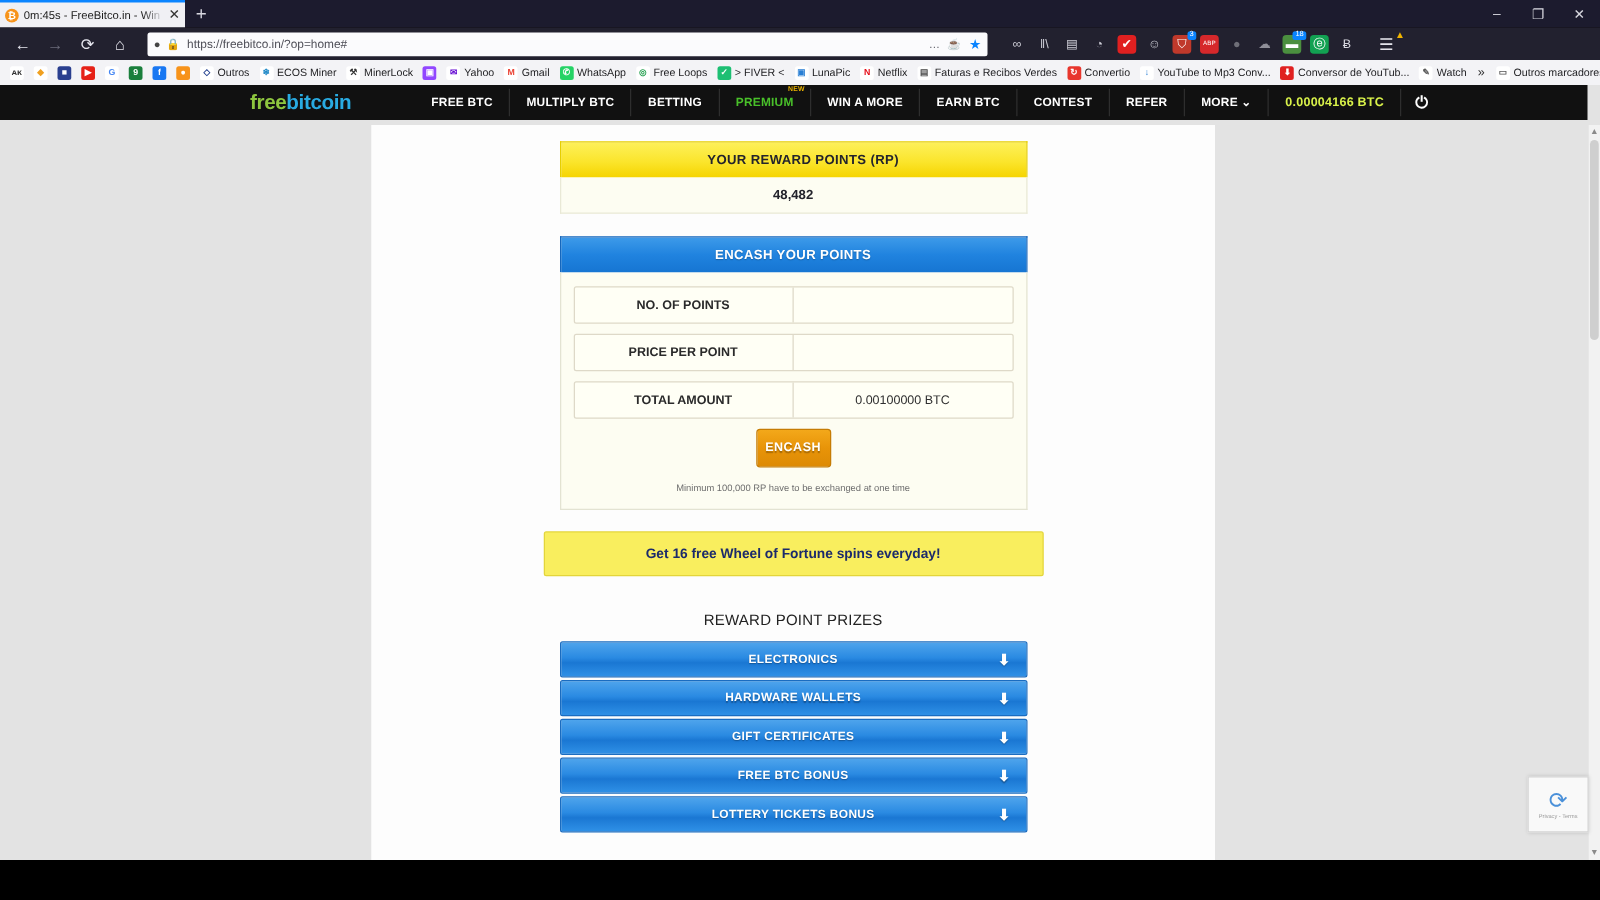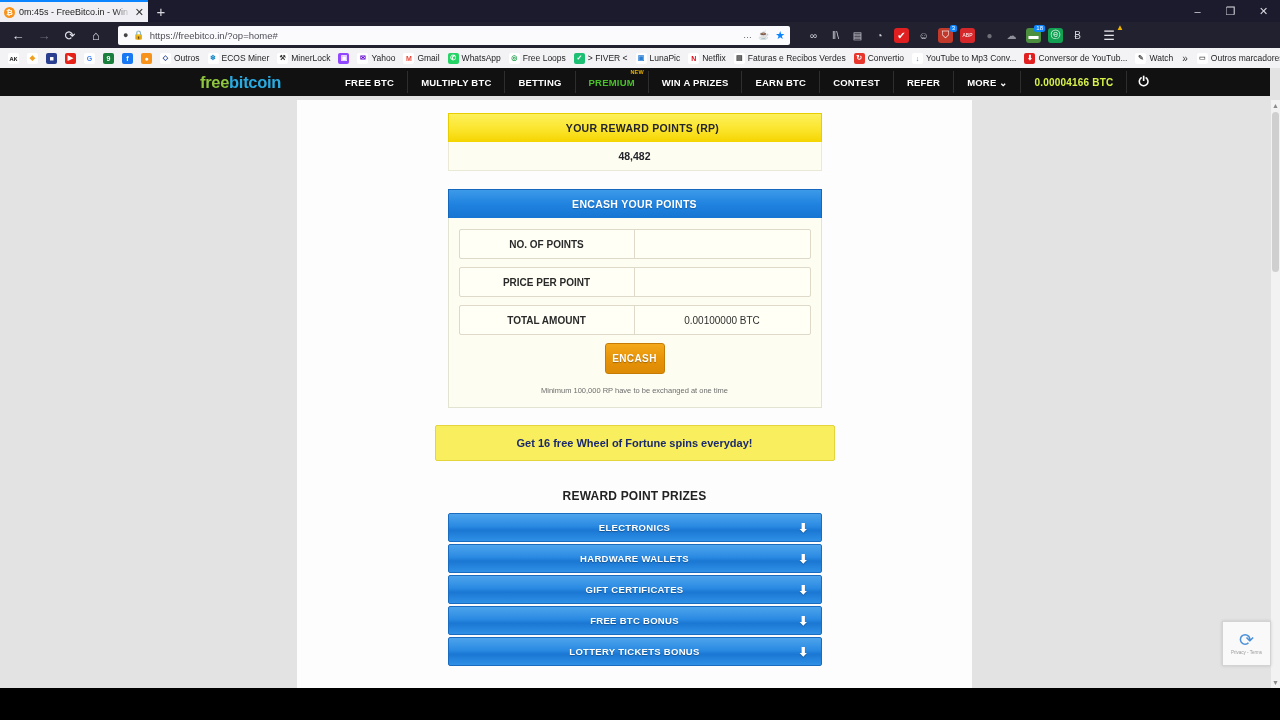--- a/index.html
+++ b/index.html
@@ -183,21 +183,21 @@
   }
 
   .spins-banner {
     width: 400px; margin: 17px auto 0 auto; height: 36px;
     background: #f9ee5e; border: 1px solid #e3d53b; border-radius: 2px;
     display: flex; align-items: center; justify-content: center;
     font-size: 11px; font-weight: bold; color: #1b2a6b;
   }
   .prizes-title {
     margin-top: 28px; text-align: center;
-    font-size: 12px; font-weight: bold; color: #222; letter-spacing: 0.2px;
+    font-size: 12px; font-weight: normal; color: #222; letter-spacing: 0.2px;
   }
   .accordion { width: 374px; margin: 10px auto 0 auto; }
   .acc-row {
     height: 29px; margin-bottom: 2px; position: relative;
     background: linear-gradient(to bottom, #4ea4ec 0%, #2a8ae2 45%, #1a77d3 60%, #2f90e6 100%);
     border: 1px solid #1a6cc0; border-radius: 2px;
     display: flex; align-items: center; justify-content: center;
     color: #ffffff; font-size: 9.5px; font-weight: bold; letter-spacing: 0.3px;
     text-shadow: 0 1px 1px rgba(0,0,0,.3); cursor: pointer;
   }
@@ -425,21 +425,21 @@
             <span>MULTIPLY BTC</span>
           </div>
           <div class="nav-item">
             <span>BETTING</span>
           </div>
           <div class="nav-item premium">
             <span>PREMIUM</span>
             <span class="new">NEW</span>
           </div>
           <div class="nav-item">
-            <span>WIN A PRIZES</span>
+            <span>WIN A MORE</span>
           </div>
           <div class="nav-item">
             <span>EARN BTC</span>
           </div>
           <div class="nav-item">
             <span>CONTEST</span>
           </div>
           <div class="nav-item">
             <span>REFER</span>
           </div>

